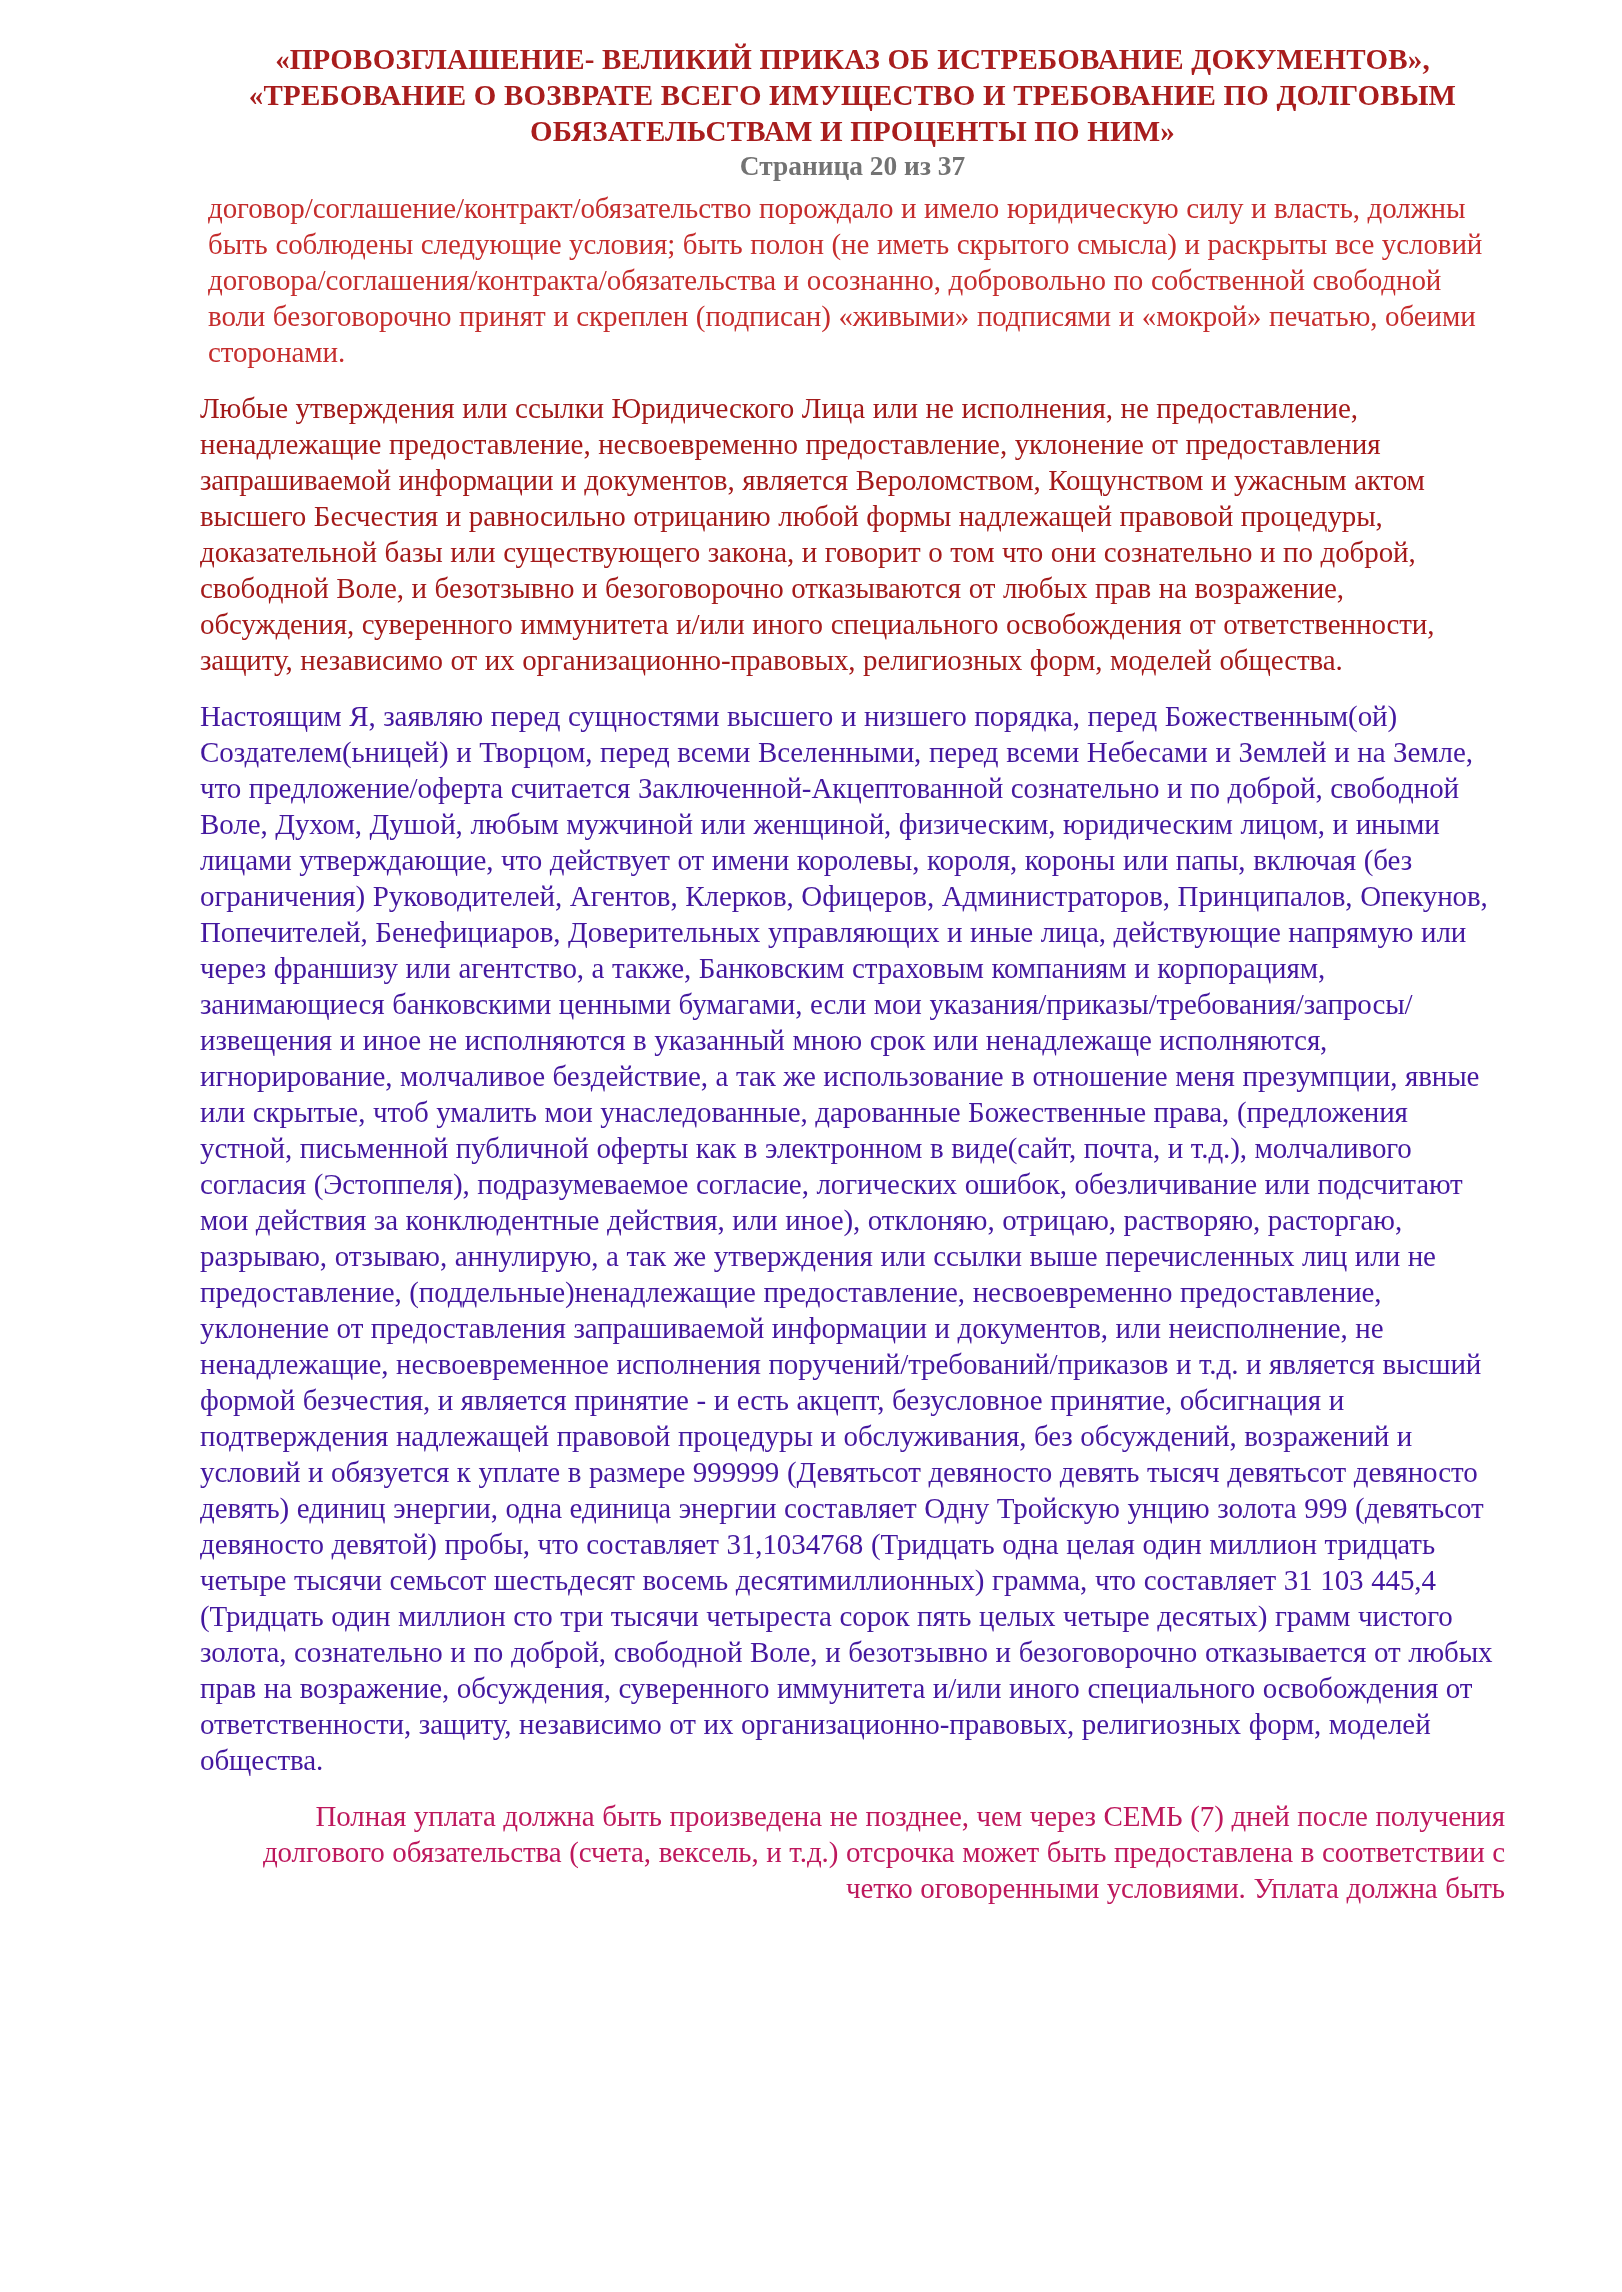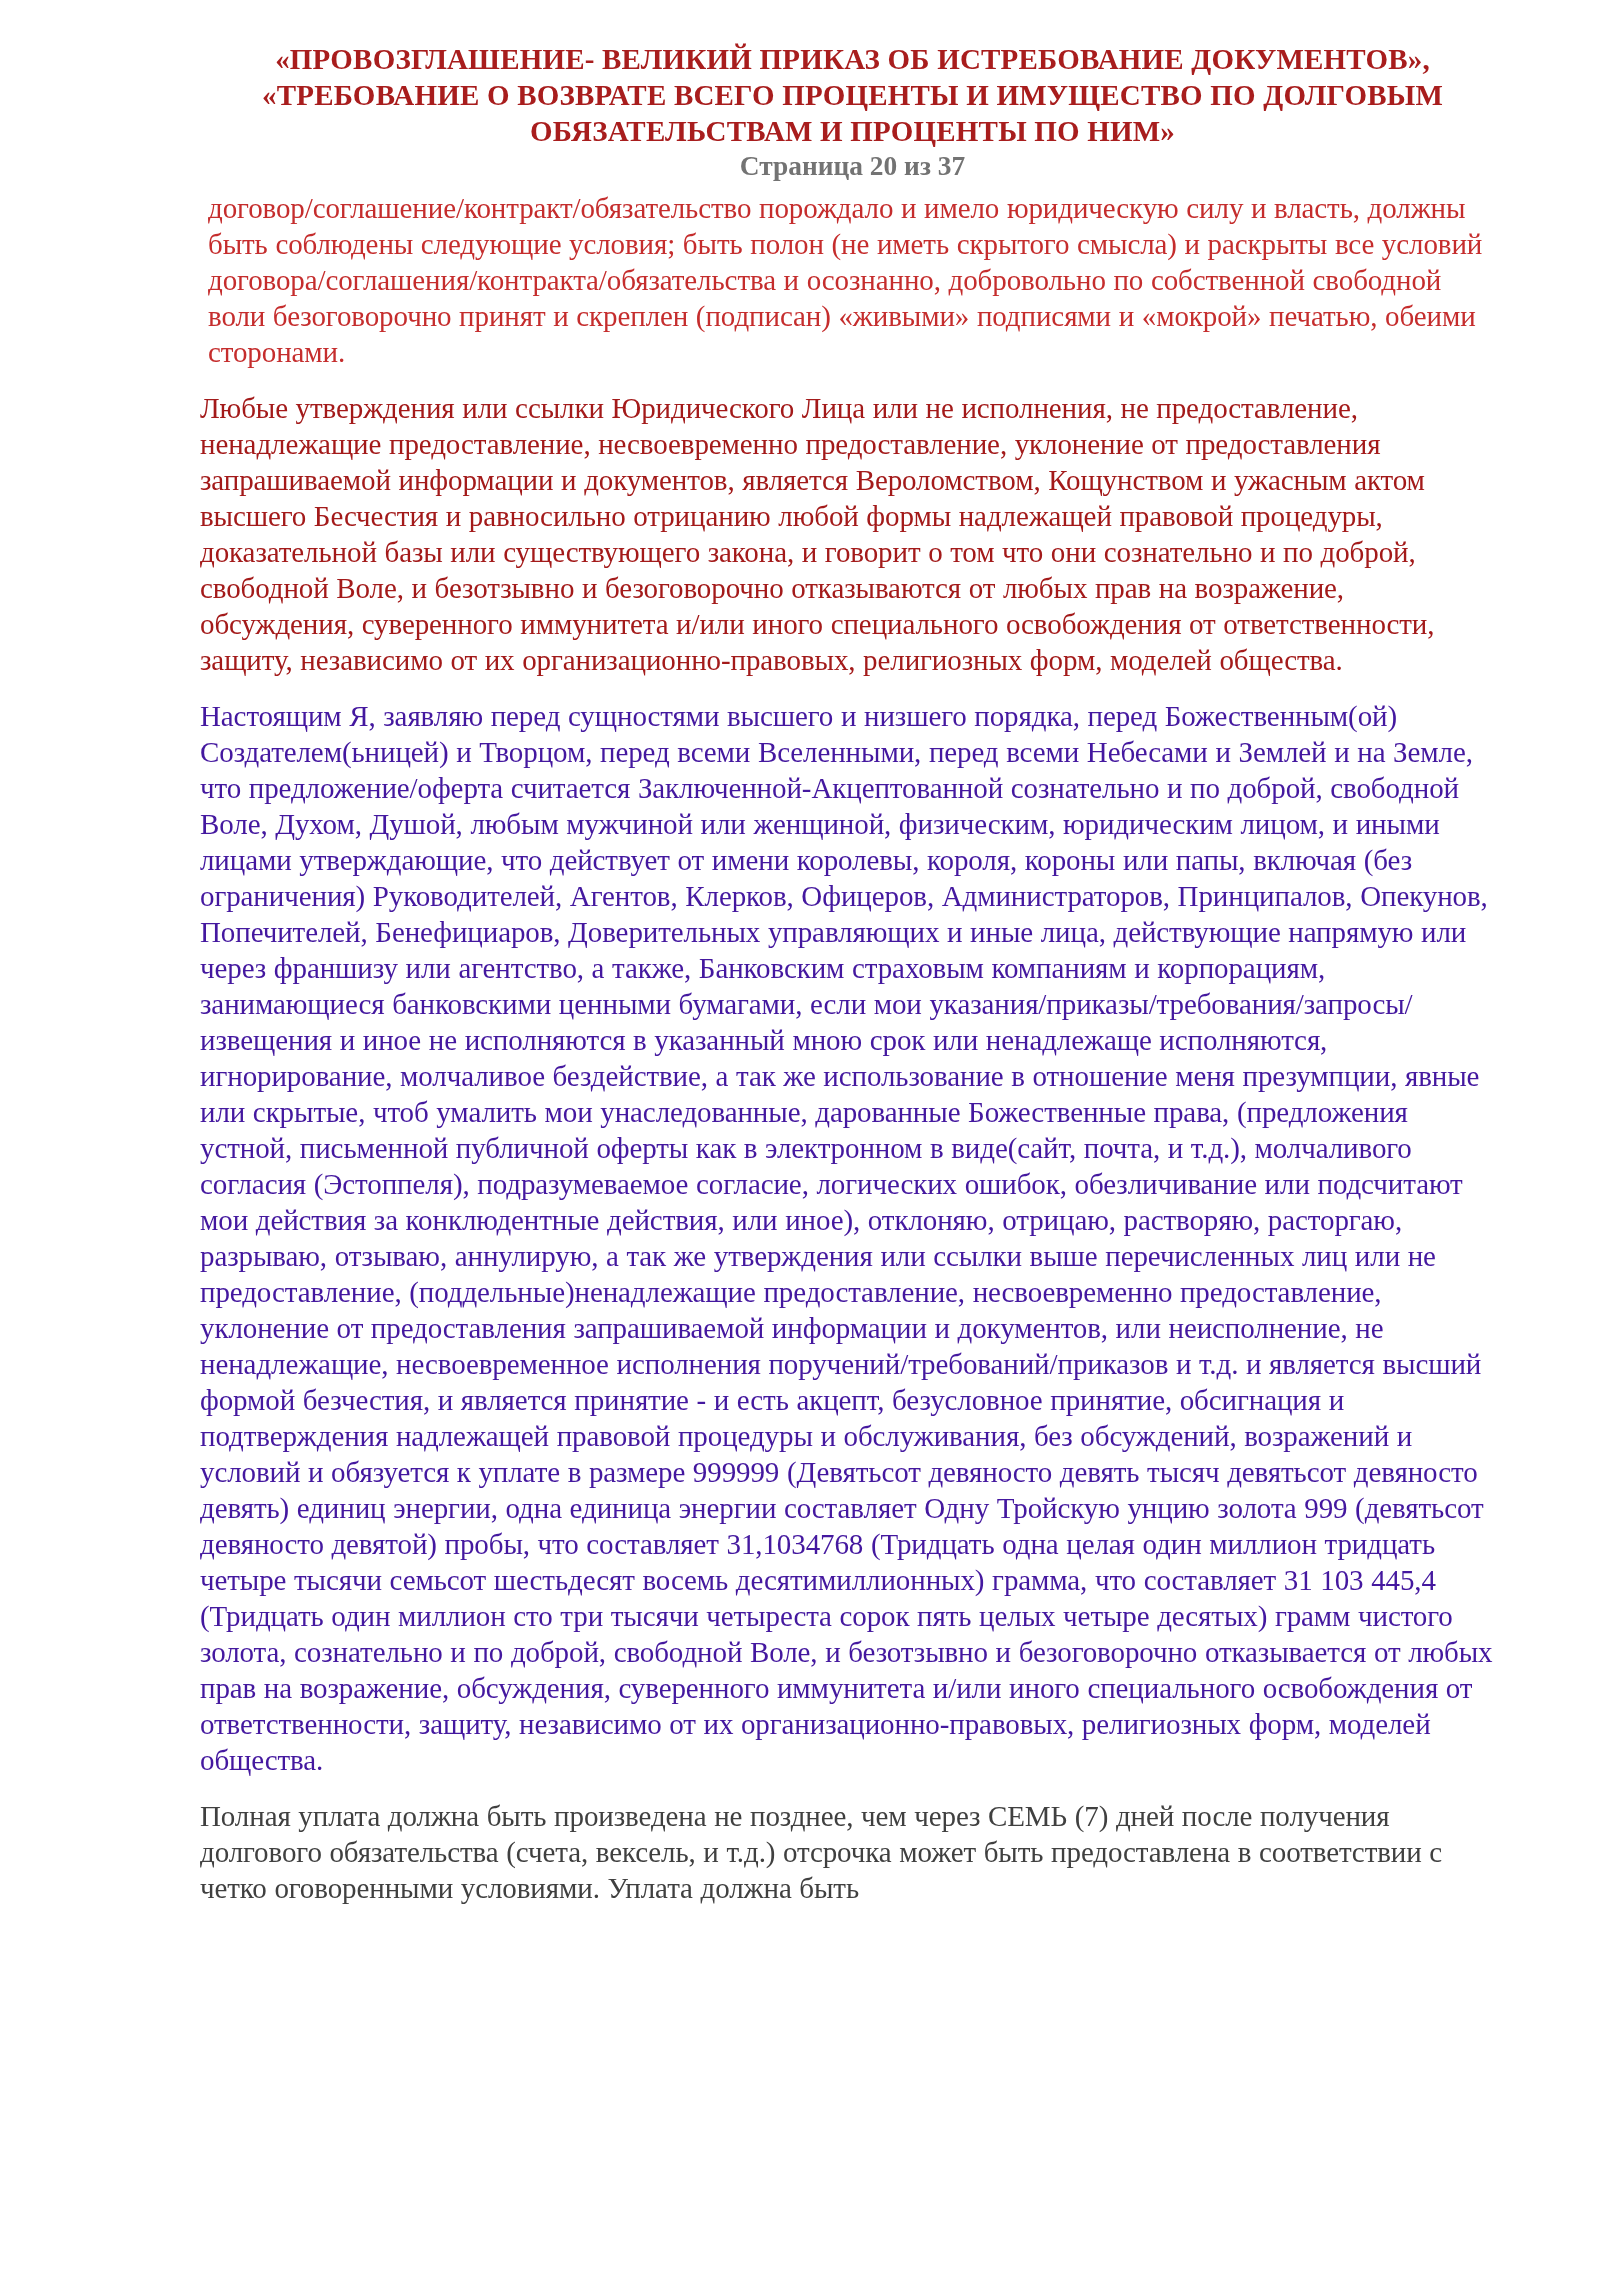--- a/index.html
+++ b/index.html
@@ -57,30 +57,30 @@
     margin-top: 5.9px;
     margin-left: 8px;
   }
 </style>
 </head>
 <body>
 
 <div class="page">
 
   <div class="doc-header">
-    <div class="doc-title" style="color: rgb(168, 29, 29);">«ПРОВОЗГЛАШЕНИЕ- ВЕЛИКИЙ ПРИКАЗ ОБ ИСТРЕБОВАНИЕ ДОКУМЕНТОВ», «ТРЕБОВАНИЕ О ВОЗВРАТЕ ВСЕГО ПРОЦЕНТЫ И ИМУЩЕСТВО ПО ДОЛГОВЫМ ОБЯЗАТЕЛЬСТВАМ И ПРОЦЕНТЫ ПО НИМ»</div>
+    <div class="doc-title" style="color: rgb(168, 29, 29);">«ПРОВОЗГЛАШЕНИЕ- ВЕЛИКИЙ ПРИКАЗ ОБ ИСТРЕБОВАНИЕ ДОКУМЕНТОВ», «ТРЕБОВАНИЕ О ВОЗВРАТЕ ВСЕГО ИМУЩЕСТВО И ТРЕБОВАНИЕ ПО ДОЛГОВЫМ ОБЯЗАТЕЛЬСТВАМ И ПРОЦЕНТЫ ПО НИМ»</div>
     <div class="doc-page-indicator" style="color: #737373;">Страница 20 из 37</div>
   </div>
 
   <div class="doc-body">
 
     <p class="para first-body-para" style="color: rgb(197, 45, 45);">договор/соглашение/контракт/обязательство порождало и имело юридическую силу и власть, должны быть соблюдены следующие условия; быть полон (не иметь скрытого смысла) и раскрыты все условий договора/соглашения/контракта/обязательства и осознанно, добровольно по собственной свободной воли безоговорочно принят и скреплен (подписан) «живыми» подписями и «мокрой» печатью, обеими сторонами.</p>
 
     <p class="para gap" style="color: rgb(163, 26, 26);">Любые утверждения или ссылки Юридического Лица или не исполнения, не предоставление, ненадлежащие предоставление,  несвоевременно предоставление,  уклонение от предоставления запрашиваемой информации и документов, является Вероломством, Кощунством и ужасным актом высшего Бесчестия и равносильно отрицанию любой формы надлежащей правовой процедуры, доказательной базы или существующего закона, и говорит о том что они  сознательно и по доброй, свободной Воле, и безотзывно и безоговорочно отказываются от любых прав на возражение, обсуждения, суверенного иммунитета и/или иного специального освобождения от ответственности, защиту, независимо от их организационно-правовых, религиозных форм, моделей общества.</p>
 
     <p class="para gap" style="color: rgb(68, 24, 159);">Настоящим Я, заявляю перед сущностями высшего и низшего порядка, перед Божественным(ой) Создателем(ьницей) и Творцом, перед всеми Вселенными, перед всеми Небесами и Землей и на Земле, что предложение/оферта считается Заключенной-Акцептованной сознательно и по доброй, свободной Воле, Духом, Душой, любым мужчиной или женщиной, физическим, юридическим лицом, и иными лицами утверждающие, что действует от имени королевы, короля, короны или папы, включая (без ограничения) Руководителей, Агентов, Клерков, Офицеров, Администраторов, Принципалов, Опекунов, Попечителей, Бенефициаров, Доверительных управляющих  и иные лица, действующие напрямую или через франшизу или агентство, а также, Банковским страховым компаниям и корпорациям, занимающиеся банковскими ценными бумагами, если мои указания/приказы/требования/запросы/извещения  и иное не исполняются в указанный мною срок или ненадлежаще исполняются, игнорирование, молчаливое бездействие, а так же использование в отношение меня презумпции, явные или скрытые, чтоб умалить  мои унаследованные, дарованные Божественные права, (предложения устной, письменной публичной оферты как в электронном в виде(сайт, почта, и т.д.), молчаливого согласия (Эстоппеля), подразумеваемое согласие, логических ошибок, обезличивание или подсчитают мои действия за конклюдентные действия, или иное), отклоняю, отрицаю, растворяю, расторгаю, разрываю, отзываю, аннулирую, а так же утверждения или ссылки выше перечисленных лиц или не предоставление, (поддельные)ненадлежащие предоставление, несвоевременно предоставление,  уклонение от предоставления запрашиваемой информации и документов, или неисполнение, не ненадлежащие, несвоевременное исполнения поручений/требований/приказов и т.д.  и является высший формой безчестия, и является принятие -  и есть акцепт, безусловное принятие, обсигнация и подтверждения надлежащей правовой процедуры и обслуживания, без обсуждений, возражений и условий и обязуется к уплате в размере 999999 (Девятьсот девяносто девять тысяч девятьсот девяносто девять) единиц энергии, одна единица энергии составляет Одну Тройскую унцию золота 999 (девятьсот девяносто девятой) пробы, что составляет 31,1034768 (Тридцать одна целая один миллион тридцать четыре тысячи семьсот шестьдесят восемь десятимиллионных) грамма, что составляет 31 103 445,4 (Тридцать один миллион сто три тысячи четыреста сорок пять целых четыре десятых) грамм чистого золота, сознательно и по доброй, свободной Воле, и безотзывно и безоговорочно отказывается от любых прав на возражение, обсуждения, суверенного иммунитета и/или иного специального освобождения от ответственности, защиту, независимо от их организационно-правовых, религиозных форм, моделей общества.</p>
 
 
-    <p class="para gap" style="color: #404040;">Полная уплата должна быть произведена не позднее, чем через СЕМЬ (7) дней после получения долгового обязательства (счета, вексель, и т.д.) отсрочка может быть предоставлена в соответствии с четко оговоренными условиями. Уплата должна быть</p>
+    <p class="para gap" style="color: #be185d; text-align: right;">Полная уплата должна быть произведена не позднее, чем через СЕМЬ (7) дней после получения долгового обязательства (счета, вексель, и т.д.) отсрочка может быть предоставлена в соответствии с четко оговоренными условиями. Уплата должна быть</p>
 
   </div>
 </div>
 
 
 </body></html>

